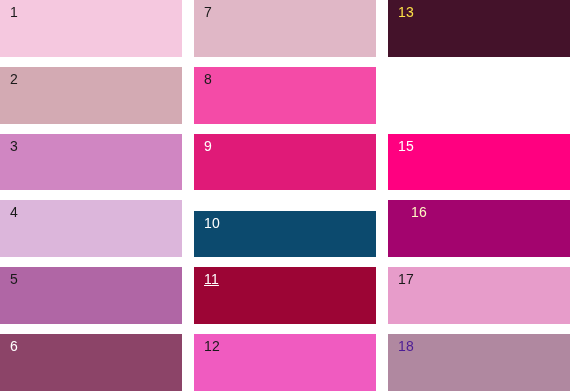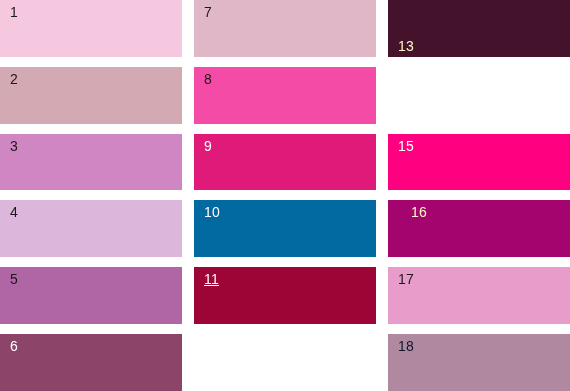--- a/index.html
+++ b/index.html
@@ -67,34 +67,37 @@
     </div>
     <div class="swatch" style="grid-area: 1 / 2; background: rgb(224, 183, 198);">
       <span class="swatch-label label-dark" style="color: rgb(26, 26, 26);">7</span>
     </div>
     <div class="swatch" style="grid-area: 2 / 2; background: rgb(244, 75, 167);">
       <span class="swatch-label label-dark" style="color: rgb(26, 26, 26);">8</span>
     </div>
     <div class="swatch" style="grid-area: 3 / 2; background: rgb(224, 26, 120);">
       <span class="swatch-label label-light" style="color: rgb(255, 255, 255);">9</span>
     </div>
-    <div class="swatch" style="grid-area: 4 / 2; background: #0369a1;">
+    <div class="swatch" style="grid-area: 4 / 2; background: #0c4a6e; margin-top: 11px;">
       <span class="swatch-label label-light" style="color: rgb(255, 255, 255);">10</span>
     </div>
     <div class="swatch" style="grid-area: 5 / 2; background: rgb(156, 5, 53);">
       <span class="swatch-label label-light" style="color: rgb(255, 255, 255); text-decoration: underline;">11</span>
     </div>
+    <div class="swatch" style="grid-area: 6 / 2; background: rgb(240, 91, 192);">
+      <span class="swatch-label label-dark" style="color: rgb(26, 26, 26);">12</span>
+    </div>
     <div class="swatch" style="grid-area: 1 / 3; background: rgb(68, 18, 42);">
-      <span class="swatch-label label-light" style="color: #fef9c3; margin-top: 34px;">13</span>
+      <span class="swatch-label label-light" style="color: #fde047;">13</span>
     </div>
     <div class="swatch" style="grid-area: 3 / 3; background: rgb(255, 0, 128);">
       <span class="swatch-label label-light" style="color: rgb(255, 255, 255);">15</span>
     </div>
     <div class="swatch" style="grid-area: 4 / 3; background: rgb(163, 4, 110);">
       <span class="swatch-label label-light" style="color: #fef9c3; margin-left: 13px;">16</span>
     </div>
     <div class="swatch" style="grid-area: 5 / 3; background: rgb(231, 156, 202); padding-left: 8px;">
       <span class="swatch-label label-dark" style="color: rgb(26, 26, 26);">17</span>
     </div>
     <div class="swatch" style="grid-area: 6 / 3; background: rgb(176, 136, 160);">
-      <span class="swatch-label label-light" style="color: #0f172a;">18</span>
+      <span class="swatch-label label-light" style="color: #4c1d95;">18</span>
     </div>
   </div>
 
 </body></html>

